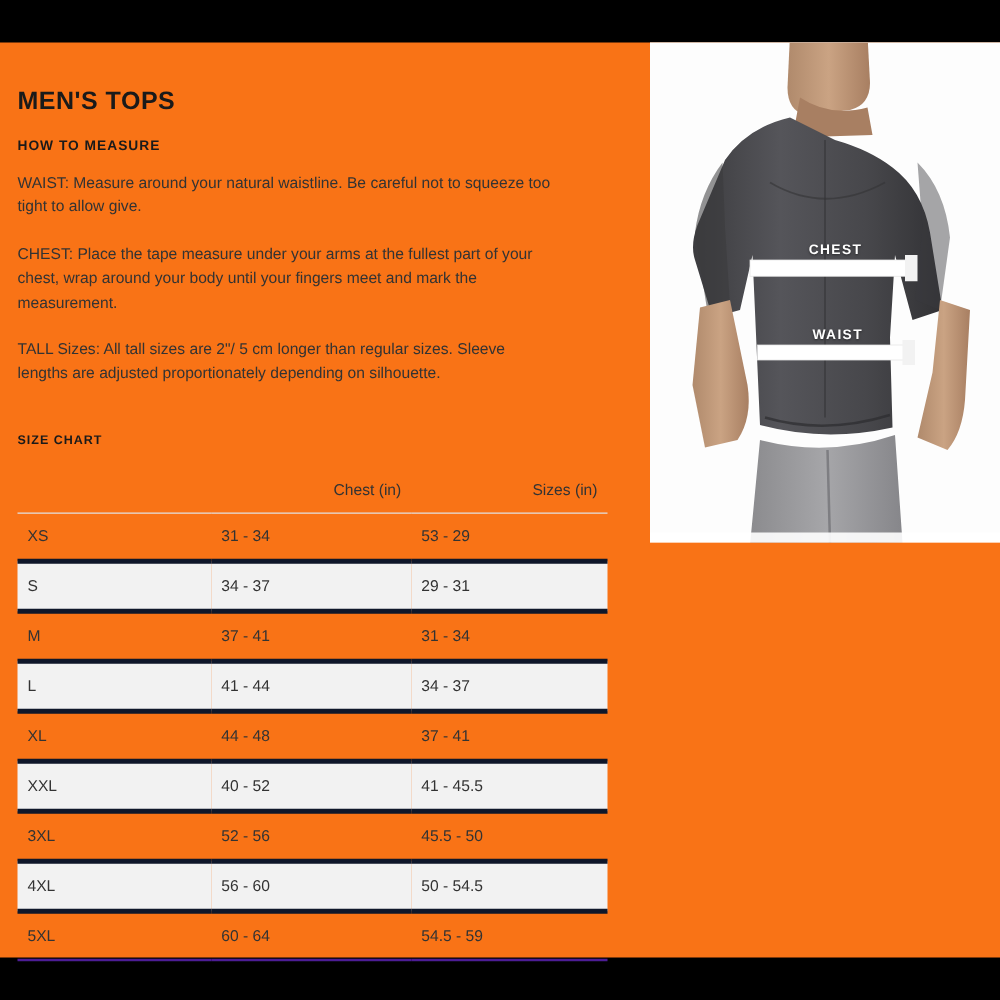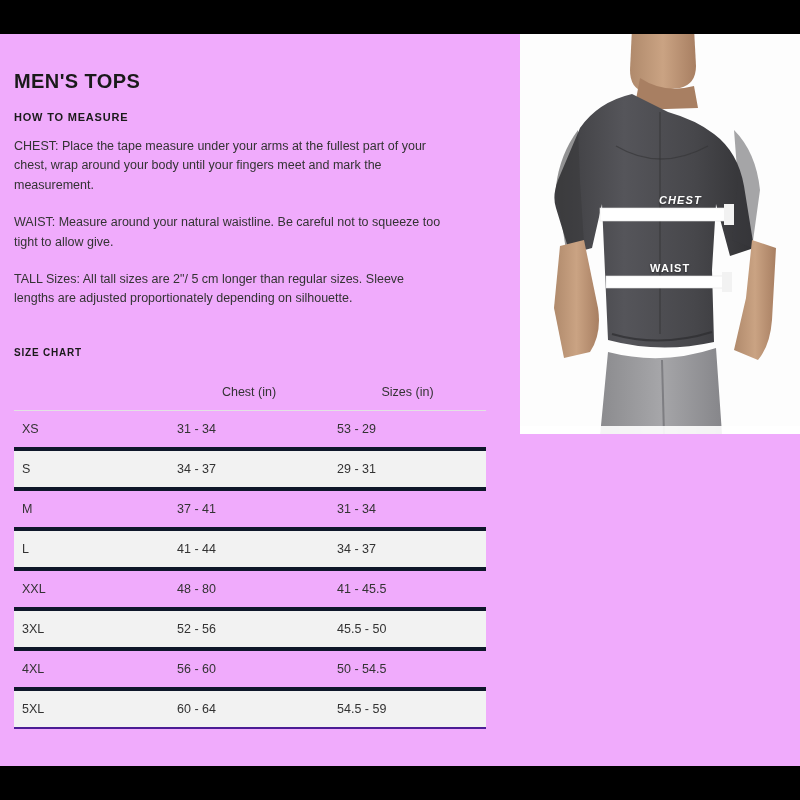--- a/index.html
+++ b/index.html
@@ -12,21 +12,21 @@
     height: 800px;
     overflow: hidden;
     font-family: "Liberation Sans", sans-serif;
   }
   .page {
     position: absolute;
     left: 0;
     top: 34px;
     width: 800px;
     height: 732px;
-    background: #f0abfc;
+    background: #f97316;
     box-sizing: border-box;
   }
   .content {
     position: absolute;
     left: 14px;
     top: 36px;
     width: 520px;
   }
   .doc-title {
     font-size: 20px;
@@ -64,21 +64,21 @@
   table.size-table {
     position: absolute;
     left: 14px;
     top: 340px;
     width: 472px;
     border-collapse: collapse;
     font-size: 12.5px;
     color: #333333;
   }
   table.size-table th {
-    text-align: center;
+    text-align: right;
     font-weight: normal;
     padding: 11px 8px 11px 8px;
     color: #333333;
     border-bottom: 1px solid #e2e2e2;
   }
   table.size-table td {
     text-align: left;
     padding: 11px 8px 11px 8px;
     border-bottom: 4px solid #0f172a;
   }
@@ -109,33 +109,33 @@
   }
   .photo svg { position: absolute; left: 0; top: 0; }
   .tape-label {
     position: absolute;
     color: #ffffff;
     font-size: 11px;
     font-weight: bold;
     letter-spacing: 1.1px;
     text-shadow: 0 1px 2px rgba(0,0,0,.5);
   }
-  .tape-chest { left: 139px; top: 160px; font-style: italic; }
+  .tape-chest { left: 127px; top: 160px; }
   .tape-waist { left: 130px; top: 228px; }
 </style>
 </head>
 <body>
 
 <div class="page">
 
   <div class="content">
     <h1 class="doc-title">MEN'S TOPS</h1>
     <h2 class="section-heading">HOW TO MEASURE</h2>
+    <p class="para">WAIST: Measure around your natural waistline. Be careful not to squeeze too tight to allow give.</p>
     <p class="para">CHEST: Place the tape measure under your arms at the fullest part of your chest, wrap around your body until your fingers meet and mark the measurement.</p>
-    <p class="para">WAIST: Measure around your natural waistline. Be careful not to squeeze too tight to allow give.</p>
     <p class="para">TALL Sizes: All tall sizes are 2"/ 5 cm longer than regular sizes. Sleeve lengths are adjusted proportionately depending on silhouette.</p>
   </div>
 
   <div class="sizechart-heading">SIZE CHART</div>
 
   <table class="size-table">
     <colgroup>
       <col class="c-size">
         <col class="c-chest">
         <col class="c-waist">
@@ -162,22 +162,27 @@
         <td>M</td>
         <td>37 - 41</td>
         <td>31 - 34</td>
       </tr>
       <tr>
         <td>L</td>
         <td>41 - 44</td>
         <td>34 - 37</td>
       </tr>
       <tr>
+        <td>XL</td>
+        <td>44 - 48</td>
+        <td>37 - 41</td>
+      </tr>
+      <tr>
         <td>XXL</td>
-        <td>48 - 80</td>
+        <td>40 - 52</td>
         <td>41 - 45.5</td>
       </tr>
       <tr>
         <td>3XL</td>
         <td>52 - 56</td>
         <td>45.5 - 50</td>
       </tr>
       <tr>
         <td>4XL</td>
         <td>56 - 60</td>

